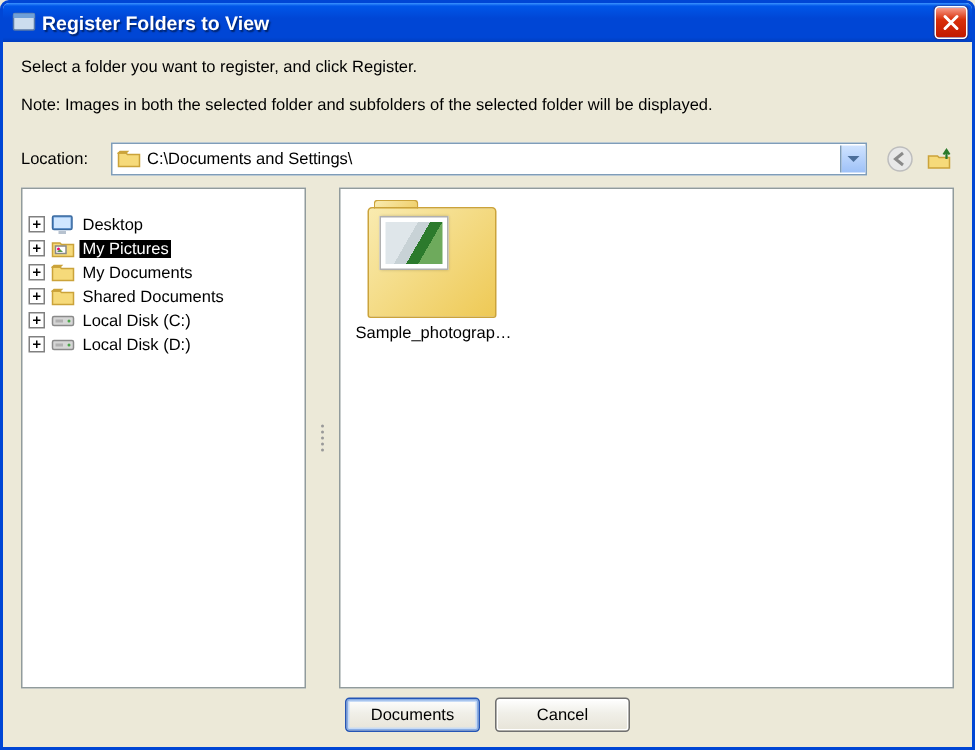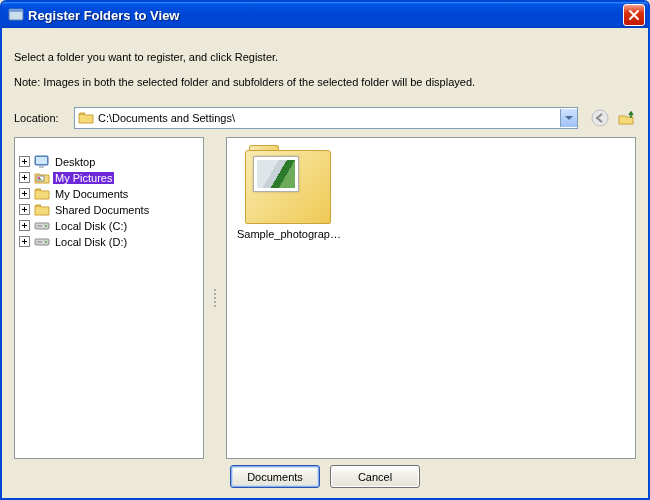--- a/index.html
+++ b/index.html
@@ -14,21 +14,20 @@
   }
   .window {
     width: 646px;
     height: 496px;
     border: 2px solid #0046d5;
     border-radius: 6px 6px 0 0;
     background: #ece9d8;
     display: flex;
     flex-direction: column;
     overflow: hidden;
-    gap: 12px;
   }
   .titlebar {
     height: 26px;
     background: linear-gradient(to bottom, #3a93ff 0%, #0056e8 8%, #0046d5 40%, #0046d5 88%, #003ec0 100%);
     display: flex;
     align-items: center;
     padding: 0 3px 0 6px;
     color: #fff;
     font-weight: bold;
     font-size: 13px;
@@ -198,21 +197,21 @@
   .node-icon {
     width: 16px;
     height: 16px;
     flex-shrink: 0;
     margin-right: 3px;
   }
   .node-label {
     padding: 0 2px;
   }
   .node-label.selected {
-    background: #6d28d9;
+    background: #000000;
     color: #fff;
   }
   .bottom {
     display: flex;
     justify-content: center;
     gap: 10px;
     padding: 6px 0 2px;
   }
   .btn {
     width: 88px;

